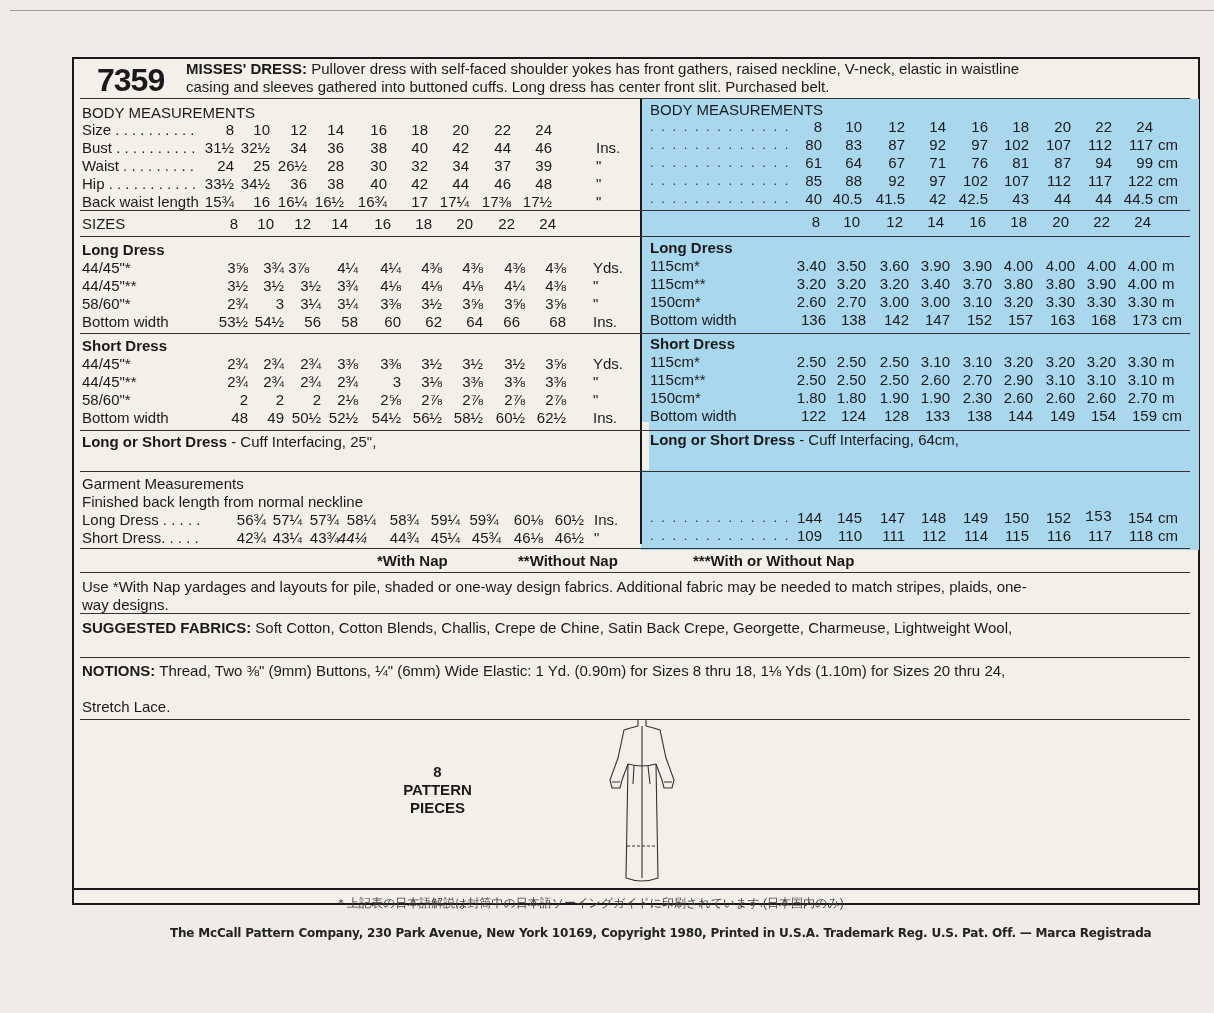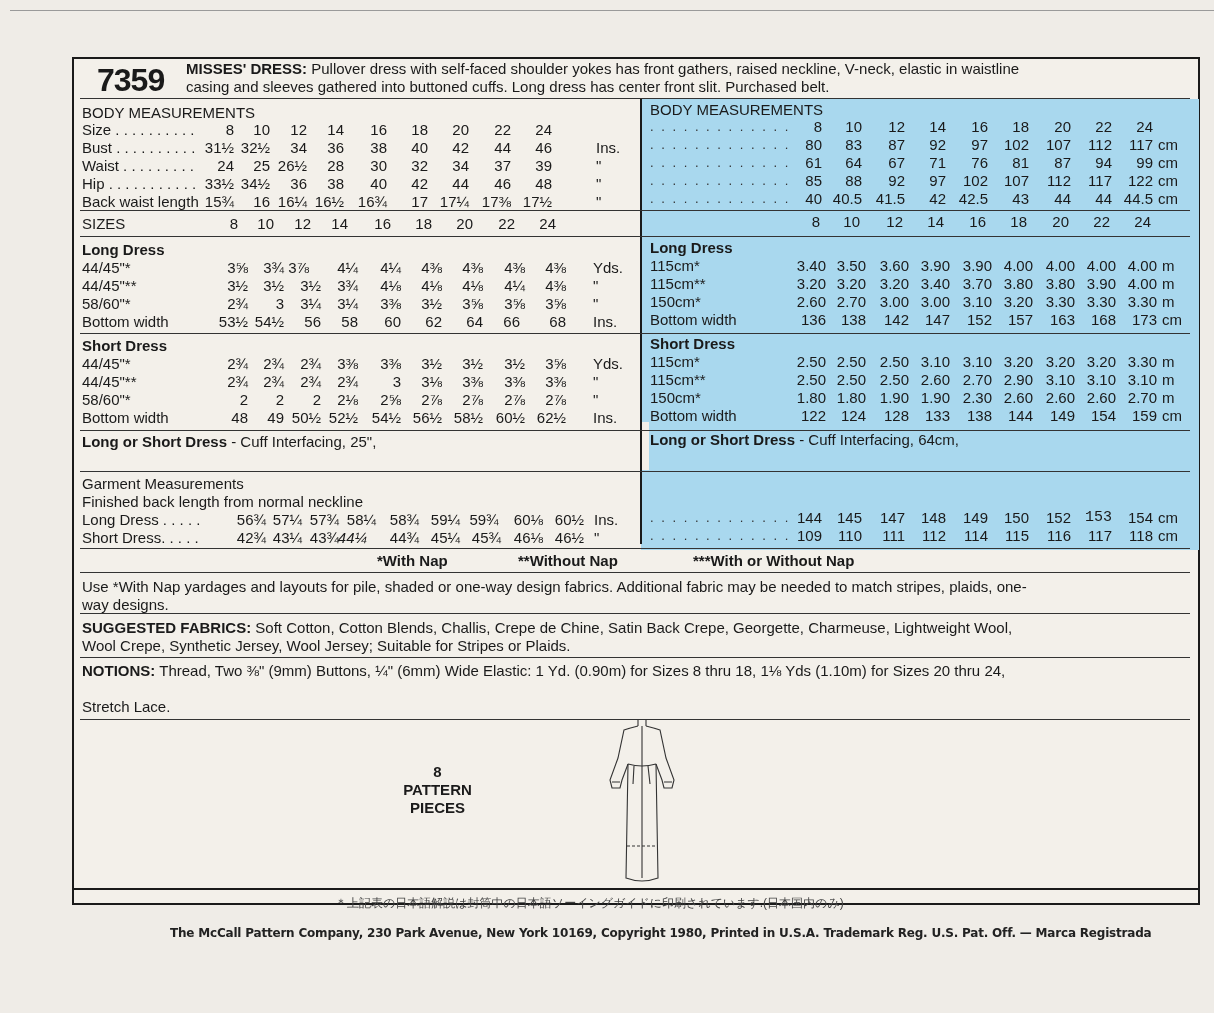--- a/index.html
+++ b/index.html
@@ -529,21 +529,20 @@
 <div class="section-title" style="left:518px; top:552px;">**Without Nap</div>
 <div class="section-title" style="left:693px; top:552px;">***With or Without Nap</div>
 
 <div class="para" style="left:82px; top:578px; white-space:nowrap;">
   <span>Use *With Nap yardages and layouts for pile, shaded or one-way design fabrics. Additional fabric may be needed to match stripes, plaids, one-</span><br>
   <span>way designs.</span>
 </div>
 
 <div class="para" style="left:82px; top:619px; white-space:nowrap;">
   <span class="bold">SUGGESTED FABRICS:</span><span> Soft Cotton, Cotton Blends, Challis, Crepe de Chine, Satin Back Crepe, Georgette, Charmeuse, Lightweight Wool,</span><br>
-  <span>Wool Crepe, Synthetic Jersey, Wool Jersey; Suitable for Stripes or Plaids.</span>
 </div>
 
 <div class="para" style="left:82px; top:662px; white-space:nowrap;">
   <span class="bold">NOTIONS:</span><span> Thread, Two ⅜" (9mm) Buttons, ¼" (6mm) Wide Elastic: 1 Yd. (0.90m) for Sizes 8 thru 18, 1⅛ Yds (1.10m) for Sizes 20 thru 24,</span><br>
   <br>
   <span>Stretch Lace.</span>
 </div>
 
 <div class="pieces" style="left:385px; top:763px; width:105px;">
   <div>8</div>

